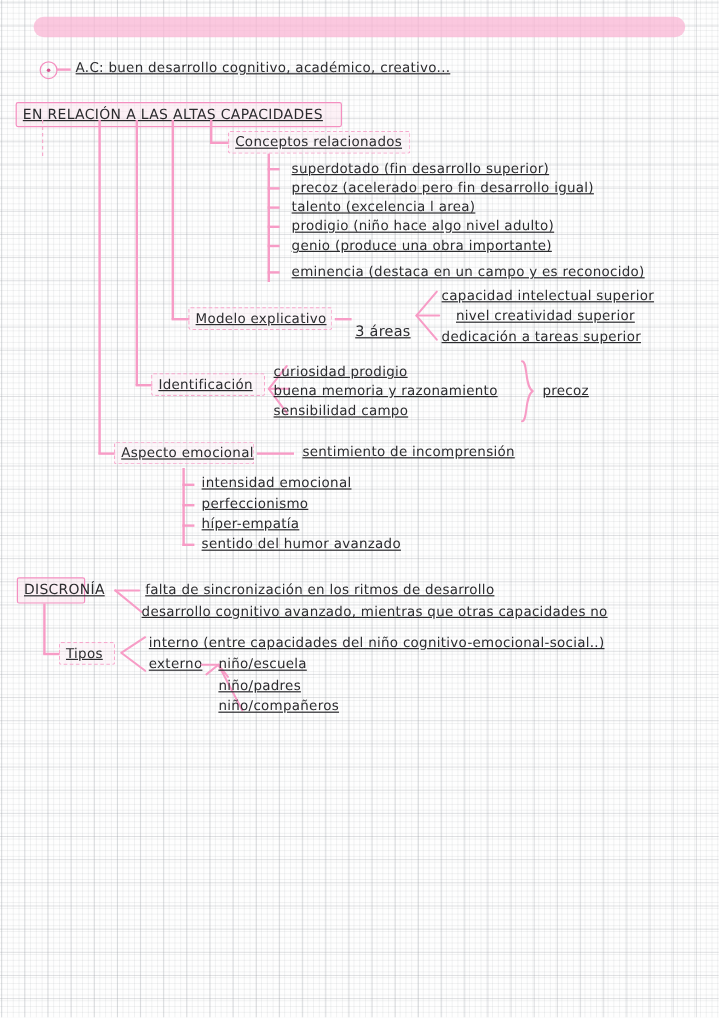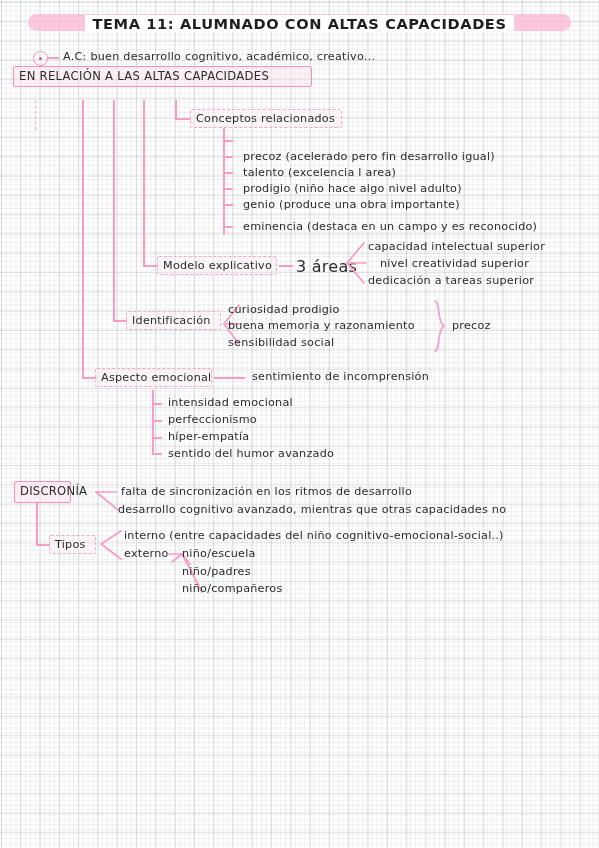--- a/index.html
+++ b/index.html
@@ -33,20 +33,21 @@
   .ab{position:absolute;}
 
   
   .hw{
     font-family:"DejaVu Sans","Liberation Sans",sans-serif;
     color:#2b2b2e;
     font-size:11.2px;
     letter-spacing:.25px;
     white-space:nowrap;
     line-height:1.05;
+    text-decoration:underline;
   }
 
   
   #titlewrap{
     position:absolute;left:28px;top:11px;width:543px;height:24px;
     display:flex;align-items:center;justify-content:center;
   }
   #titleband{
     position:absolute;left:0;top:3px;width:543px;height:17px;
     background:#f9b6d4;border-radius:9px;opacity:.75;
@@ -106,30 +107,29 @@
 </style>
 </head>
 <body>
 
 <div id="paper"></div>
 
 <div id="sheet">
 
   <div id="titlewrap">
     <div id="titleband"></div>
-    <div id="titletext">TEMA 11: ALUMNADO CON ALTAS CAPACIDADES</div>
   </div>
 
   <div class="bullet" style="left:33px;top:51px;">
       <i></i>
     </div>
   <div class="hline" style="left:47px;top:57px;width:12px;"></div>
   <div class="ab hw" style="left:63px;top:51px;">A.C: buen desarrollo cognitivo, académico, creativo...</div>
 
-  <div class="boxsolid" style="left:13px;top:66px;width:299px;height:21px;">
+  <div class="boxsolid" style="left:13px;top:85px;width:272px;height:21px;">
     <span class="hw" style="font-size:11.6px;letter-spacing:.3px;">EN RELACIÓN A LAS ALTAS CAPACIDADES</span>
   </div>
 
   <div class="dashv" style="left:35px;top:100px;height:30px;"></div>
 
   <div class="vline" style="left:82px;top:100px;height:278px;"></div>
   <div class="hline" style="left:82px;top:377px;width:14px;"></div>
 
   <div class="vline" style="left:113px;top:100px;height:221px;"></div>
   <div class="hline" style="left:113px;top:320px;width:14px;"></div>
@@ -145,50 +145,51 @@
   </div>
 
   <div class="vline" style="left:223px;top:128px;height:107px;"></div>
   <div class="hline" style="left:223px;top:140px;width:10px;"></div>
   <div class="hline" style="left:223px;top:156px;width:10px;"></div>
   <div class="hline" style="left:223px;top:172px;width:10px;"></div>
   <div class="hline" style="left:223px;top:188px;width:10px;"></div>
   <div class="hline" style="left:223px;top:204px;width:10px;"></div>
   <div class="hline" style="left:223px;top:226px;width:10px;"></div>
 
+  <div class="ab hw" style="left:243px;top:135px;">superdotado (fin desarrollo superior)</div>
   <div class="ab hw" style="left:243px;top:151px;">precoz (acelerado pero fin desarrollo igual)</div>
   <div class="ab hw" style="left:243px;top:167px;">talento (excelencia l area)</div>
   <div class="ab hw" style="left:243px;top:183px;">prodigio (niño hace algo nivel adulto)</div>
   <div class="ab hw" style="left:243px;top:221px;">eminencia (destaca en un campo y es reconocido)</div>
   <div class="ab hw" style="left:243px;top:199px;">genio (produce una obra importante)</div>
 
   <div class="boxdash" style="left:157px;top:256px;width:120px;height:19px;">
     <span class="hw">Modelo explicativo</span>
   </div>
   <div class="hline" style="left:279px;top:265px;width:14px;"></div>
-  <div class="ab hw" style="left:296px;top:259px;font-size:16px;">3 áreas</div>
+  <div class="ab hw" style="left:296px;top:270px;font-size:12px;">3 áreas</div>
 
   <svg class="conn" style="left:343px;top:240px;" width="24" height="46">
     <path d="M21 3 L4 23 L21 43"></path>
     <line x1="4" y1="23" x2="23" y2="23"></line>
   </svg>
   <div class="ab hw" style="left:368px;top:241px;">capacidad intelectual superior</div>
   <div class="ab hw" style="left:368px;top:258px;padding-left:12px;">nivel creatividad superior</div>
   <div class="ab hw" style="left:368px;top:275px;">dedicación a tareas superior</div>
 
   <div class="boxdash" style="left:126px;top:311px;width:95px;height:19px;">
     <span class="hw">Identificación</span>
   </div>
   <svg class="conn" style="left:221px;top:303px;" width="20" height="44">
     <path d="M18 2 L3 21 L18 41"></path>
     <line x1="3" y1="21" x2="20" y2="21"></line>
   </svg>
   <div class="ab hw" style="left:228px;top:304px;">curiosidad prodigio</div>
   <div class="ab hw" style="left:228px;top:320px;">buena memoria y razonamiento</div>
-  <div class="ab hw" style="left:228px;top:337px;">sensibilidad social</div>
+  <div class="ab hw" style="left:228px;top:337px;">sensibilidad campo</div>
 
   <svg class="conn" style="left:433px;top:300px;" width="14" height="52">
     <path d="M2 1 C7 1 4 22 11 26 C4 30 7 51 2 51"></path>
   </svg>
   <div class="ab hw" style="left:452px;top:320px;">precoz</div>
 
   <div class="boxdash" style="left:95px;top:368px;width:117px;height:19px;">
     <span class="hw">Aspecto emocional</span>
   </div>
   <div class="hline" style="left:214px;top:377px;width:31px;"></div>

